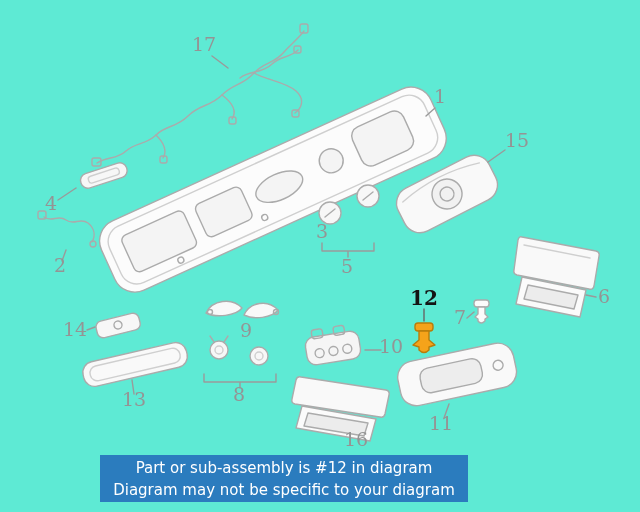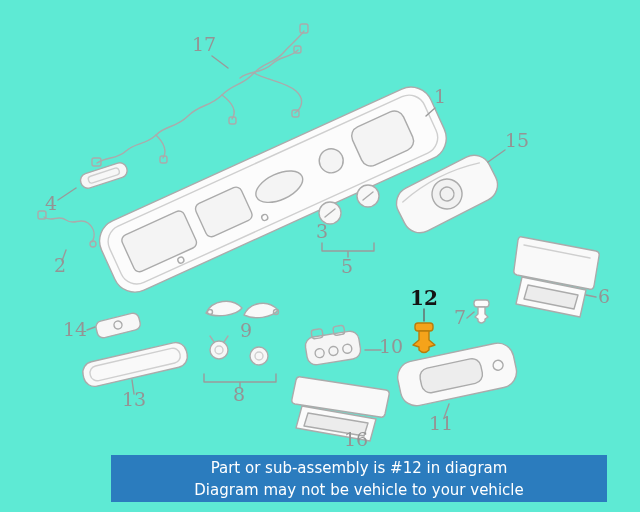--- a/index.html
+++ b/index.html
@@ -1,23 +1,23 @@
 <!DOCTYPE html>
 <html><head>
 <meta charset="utf-8">
 <style>
   html,body{margin:0;padding:0;background:#ffffff;}
   .stage{position:relative;width:640px;height:512px;background:#5eead4;overflow:hidden;
          font-family:"DejaVu Sans",sans-serif;}
   svg{display:block;}
   .plabel{font-family:"DejaVu Serif",serif;font-size:19px;fill:#949494;text-anchor:middle;}
   .plabel-bold{font-family:"DejaVu Serif",serif;font-size:20px;font-weight:bold;fill:#141414;text-anchor:middle;}
-  .banner{position:absolute;left:100px;top:455px;width:496px;height:47px;background:#2b7cbe;
+  .banner{position:absolute;left:100px;top:455px;width:368px;height:47px;background:#2b7cbe;
           color:#ffffff;display:flex;flex-direction:column;justify-content:center;align-items:center;
-          font-size:15px;line-height:22px;text-align:center;margin-left:11px;}
+          font-size:15px;line-height:22px;text-align:center;}
 </style>
 </head>
 <body>
 
 <div class="stage">
 
   <svg width="640" height="512" viewBox="0 0 640 512">
     <g stroke="#ababab" fill="none" stroke-width="1.4" stroke-linejoin="round" stroke-linecap="round">
 
       <g>
@@ -166,16 +166,16 @@
     <text class="plabel-bold" x="424" y="305">12</text>
     <text class="plabel" x="460" y="324">7</text>
     <text class="plabel" x="134" y="406">13</text>
     <text class="plabel" x="239" y="401">8</text>
     <text class="plabel" x="356" y="446">16</text>
     <text class="plabel" x="441" y="430">11</text>
   </svg>
 
   <div class="banner">
     <div>Part or sub-assembly is #12 in diagram</div>
-    <div>Diagram may not be vehicle to your vehicle</div>
+    <div>Diagram may not be specific to your diagram</div>
   </div>
 
 </div>
 
 </body></html>

